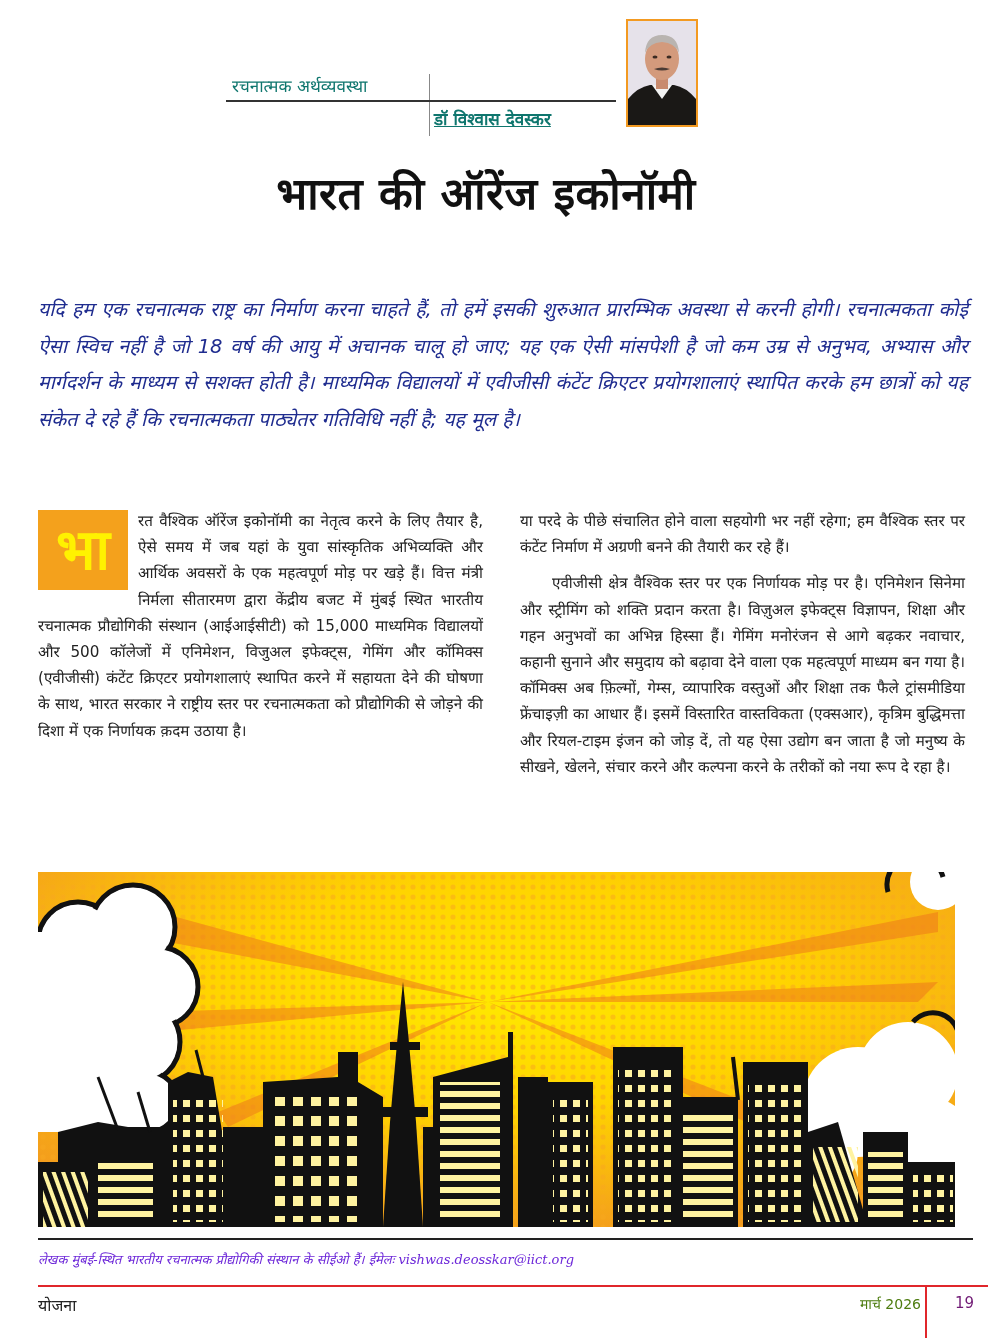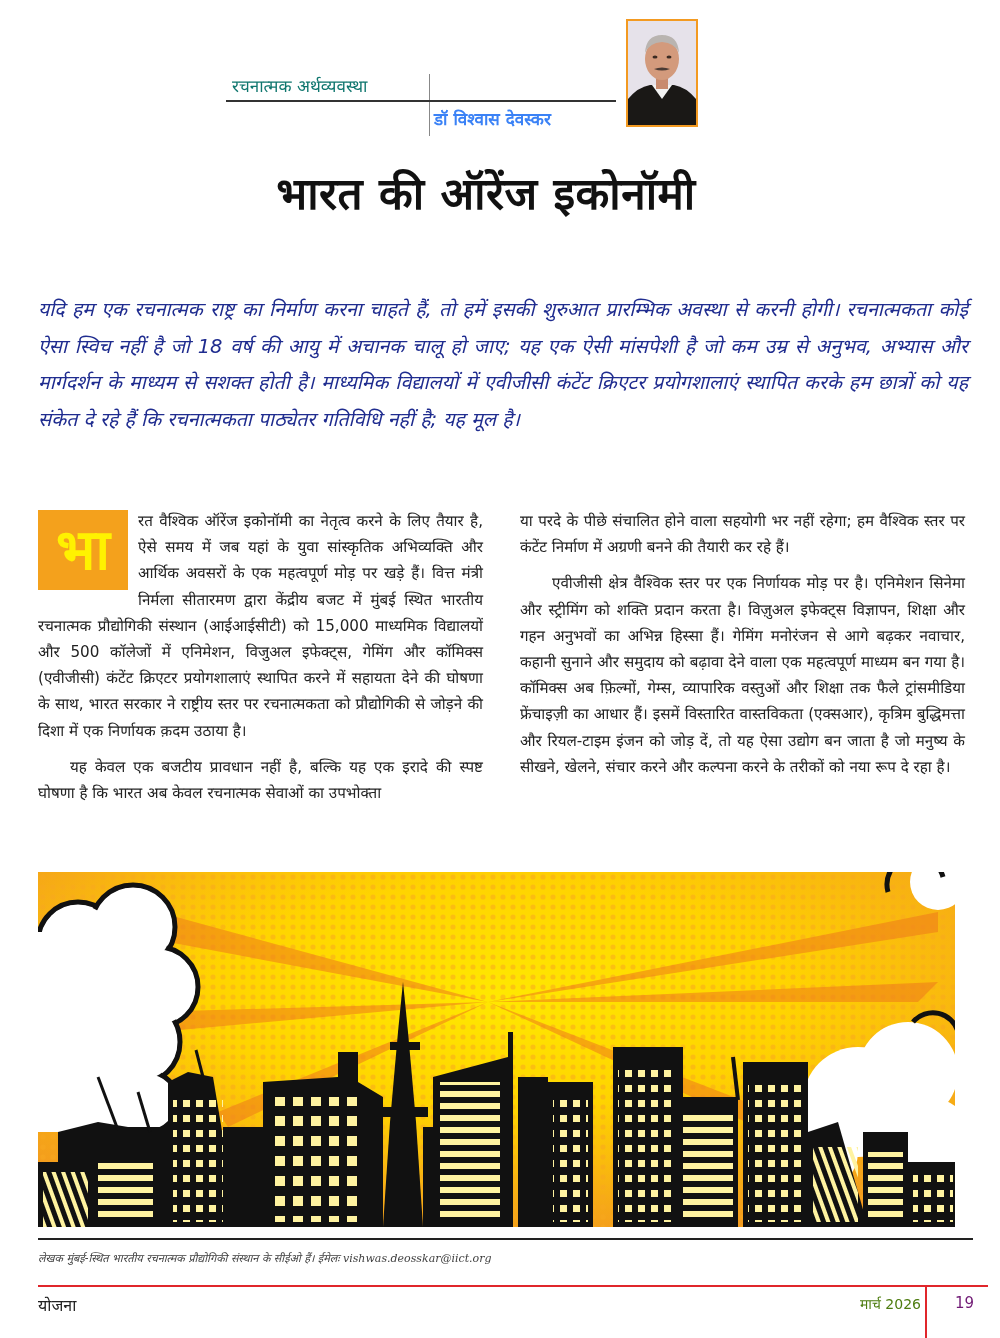--- a/index.html
+++ b/index.html
@@ -3,21 +3,21 @@
 <meta charset="utf-8">
 <style>
   html, body { margin: 0; padding: 0; background: #ffffff; }
   body { width: 1000px; height: 1338px; position: relative; overflow: hidden;
          font-family: "DejaVu Sans", sans-serif; color: #1a1a1a; }
 
   
   .section-label { position: absolute; left: 232px; top: 74px; font-size: 17px; color: #0f766e; }
   .header-vline { position: absolute; left: 429px; top: 74px; width: 1px; height: 62px; background: #888; }
   .header-hline { position: absolute; left: 226px; top: 100px; width: 390px; height: 2px; background: #333; }
-  .author-name { position: absolute; left: 434px; top: 107px; font-size: 17px; font-weight: bold; color: #3b82f6; }
+  .author-name { position: absolute; left: 434px; top: 107px; font-size: 17px; font-weight: bold; color: #0f766e; text-decoration: underline; }
   .author-photo { position: absolute; left: 626px; top: 19px; width: 72px; height: 108px;
                   border: 2px solid #f39a21; box-sizing: border-box; overflow: hidden; background: #e8e4ea; }
 
   
   .title { position: absolute; left: 0; width: 972px; top: 165px; text-align: center;
            font-size: 44px; font-weight: bold; line-height: 58px; color: #111; letter-spacing: 0.5px; }
 
   
   .intro { position: absolute; left: 38px; top: 292px; width: 930px; color: #1f2c8f;
            font-size: 19.5px; font-style: italic; line-height: 36.5px; text-align: justify; }
@@ -31,21 +31,21 @@
   .indent { text-indent: 32px; }
   .dropcap { float: left; width: 90px; height: 80px; margin: 2px 10px 0 0;
              background: #f4a11c; color: #fff200; font-size: 56px; font-weight: bold;
              display: flex; align-items: center; justify-content: center; line-height: 1; }
 
   
   .illus { position: absolute; left: 38px; top: 872px; width: 917px; height: 355px; overflow: hidden; }
 
   
   .foot-rule-top { position: absolute; left: 38px; top: 1238px; width: 935px; height: 2px; background: #222; }
-  .author-note { position: absolute; left: 38px; top: 1250px; font-size: 11px; font-style: italic; color: #404040;
+  .author-note { position: absolute; left: 38px; top: 1250px; font-size: 13px; font-style: italic; color: #6d28d9;
                  font-family: "DejaVu Serif", serif; }
   .foot-rule-red { position: absolute; left: 38px; top: 1285px; width: 950px; height: 2px; background: #e0262b; }
   .footer-left { position: absolute; left: 38px; top: 1294px; font-size: 16px; color: #222; }
   .footer-date { position: absolute; left: 860px; top: 1294px; font-size: 14px; color: #4d7c0f; }
   .footer-vline { position: absolute; left: 925px; top: 1287px; width: 2px; height: 51px; background: #e0262b; }
   .footer-page { position: absolute; left: 955px; top: 1294px; font-size: 15px; color: #701a75; }
 </style>
 </head>
 <body>
 
@@ -71,21 +71,20 @@
   <div>भारत की ऑरेंज इकोनॉमी</div>
 </div>
 
 <div class="intro">यदि हम एक रचनात्मक राष्ट्र का निर्माण करना चाहते हैं, तो हमें इसकी शुरुआत प्रारम्भिक अवस्था से करनी होगी। रचनात्मकता कोई ऐसा स्विच नहीं है जो 18 वर्ष की आयु में अचानक चालू हो जाए; यह एक ऐसी मांसपेशी है जो कम उम्र से अनुभव, अभ्यास और मार्गदर्शन के माध्यम से सशक्त होती है। माध्यमिक विद्यालयों में एवीजीसी कंटेंट क्रिएटर प्रयोगशालाएं स्थापित करके हम छात्रों को यह संकेत दे रहे हैं कि रचनात्मकता पाठ्येतर गतिविधि नहीं है; यह मूल है।</div>
 
 <div class="col col-left">
   <p>
     <span class="dropcap">भा</span>
     <span>रत वैश्विक ऑरेंज इकोनॉमी का नेतृत्व करने के लिए तैयार है, ऐसे समय में जब यहां के युवा सांस्कृतिक अभिव्यक्ति और आर्थिक अवसरों के एक महत्वपूर्ण मोड़ पर खड़े हैं। वित्त मंत्री निर्मला सीतारमण द्वारा केंद्रीय बजट में मुंबई स्थित भारतीय रचनात्मक प्रौद्योगिकी संस्थान (आईआईसीटी) को 15,000 माध्यमिक विद्यालयों और 500 कॉलेजों में एनिमेशन, विजुअल इफेक्ट्स, गेमिंग और कॉमिक्स (एवीजीसी) कंटेंट क्रिएटर प्रयोगशालाएं स्थापित करने में सहायता देने की घोषणा के साथ, भारत सरकार ने राष्ट्रीय स्तर पर रचनात्मकता को प्रौद्योगिकी से जोड़ने की दिशा में एक निर्णायक क़दम उठाया है।</span>
   </p>
-  <p class="indent">यह केवल एक बजटीय प्रावधान नहीं है, बल्कि यह एक इरादे की स्पष्ट घोषणा है कि भारत अब केवल रचनात्मक सेवाओं का उपभोक्ता</p>
 </div>
 
 <div class="col col-right">
   <p>या परदे के पीछे संचालित होने वाला सहयोगी भर नहीं रहेगा; हम वैश्विक स्तर पर कंटेंट निर्माण में अग्रणी बनने की तैयारी कर रहे हैं।</p>
   <p class="indent">एवीजीसी क्षेत्र वैश्विक स्तर पर एक निर्णायक मोड़ पर है। एनिमेशन सिनेमा और स्ट्रीमिंग को शक्ति प्रदान करता है। विज़ुअल इफेक्ट्स विज्ञापन, शिक्षा और गहन अनुभवों का अभिन्न हिस्सा हैं। गेमिंग मनोरंजन से आगे बढ़कर नवाचार, कहानी सुनाने और समुदाय को बढ़ावा देने वाला एक महत्वपूर्ण माध्यम बन गया है। कॉमिक्स अब फ़िल्मों, गेम्स, व्यापारिक वस्तुओं और शिक्षा तक फैले ट्रांसमीडिया फ्रेंचाइज़ी का आधार हैं। इसमें विस्तारित वास्तविकता (एक्सआर), कृत्रिम बुद्धिमत्ता और रियल-टाइम इंजन को जोड़ दें, तो यह ऐसा उद्योग बन जाता है जो मनुष्य के सीखने, खेलने, संचार करने और कल्पना करने के तरीकों को नया रूप दे रहा है।</p>
 </div>
 
 <div class="illus">
   <svg width="917" height="355" viewBox="0 0 917 355">
     <defs>

